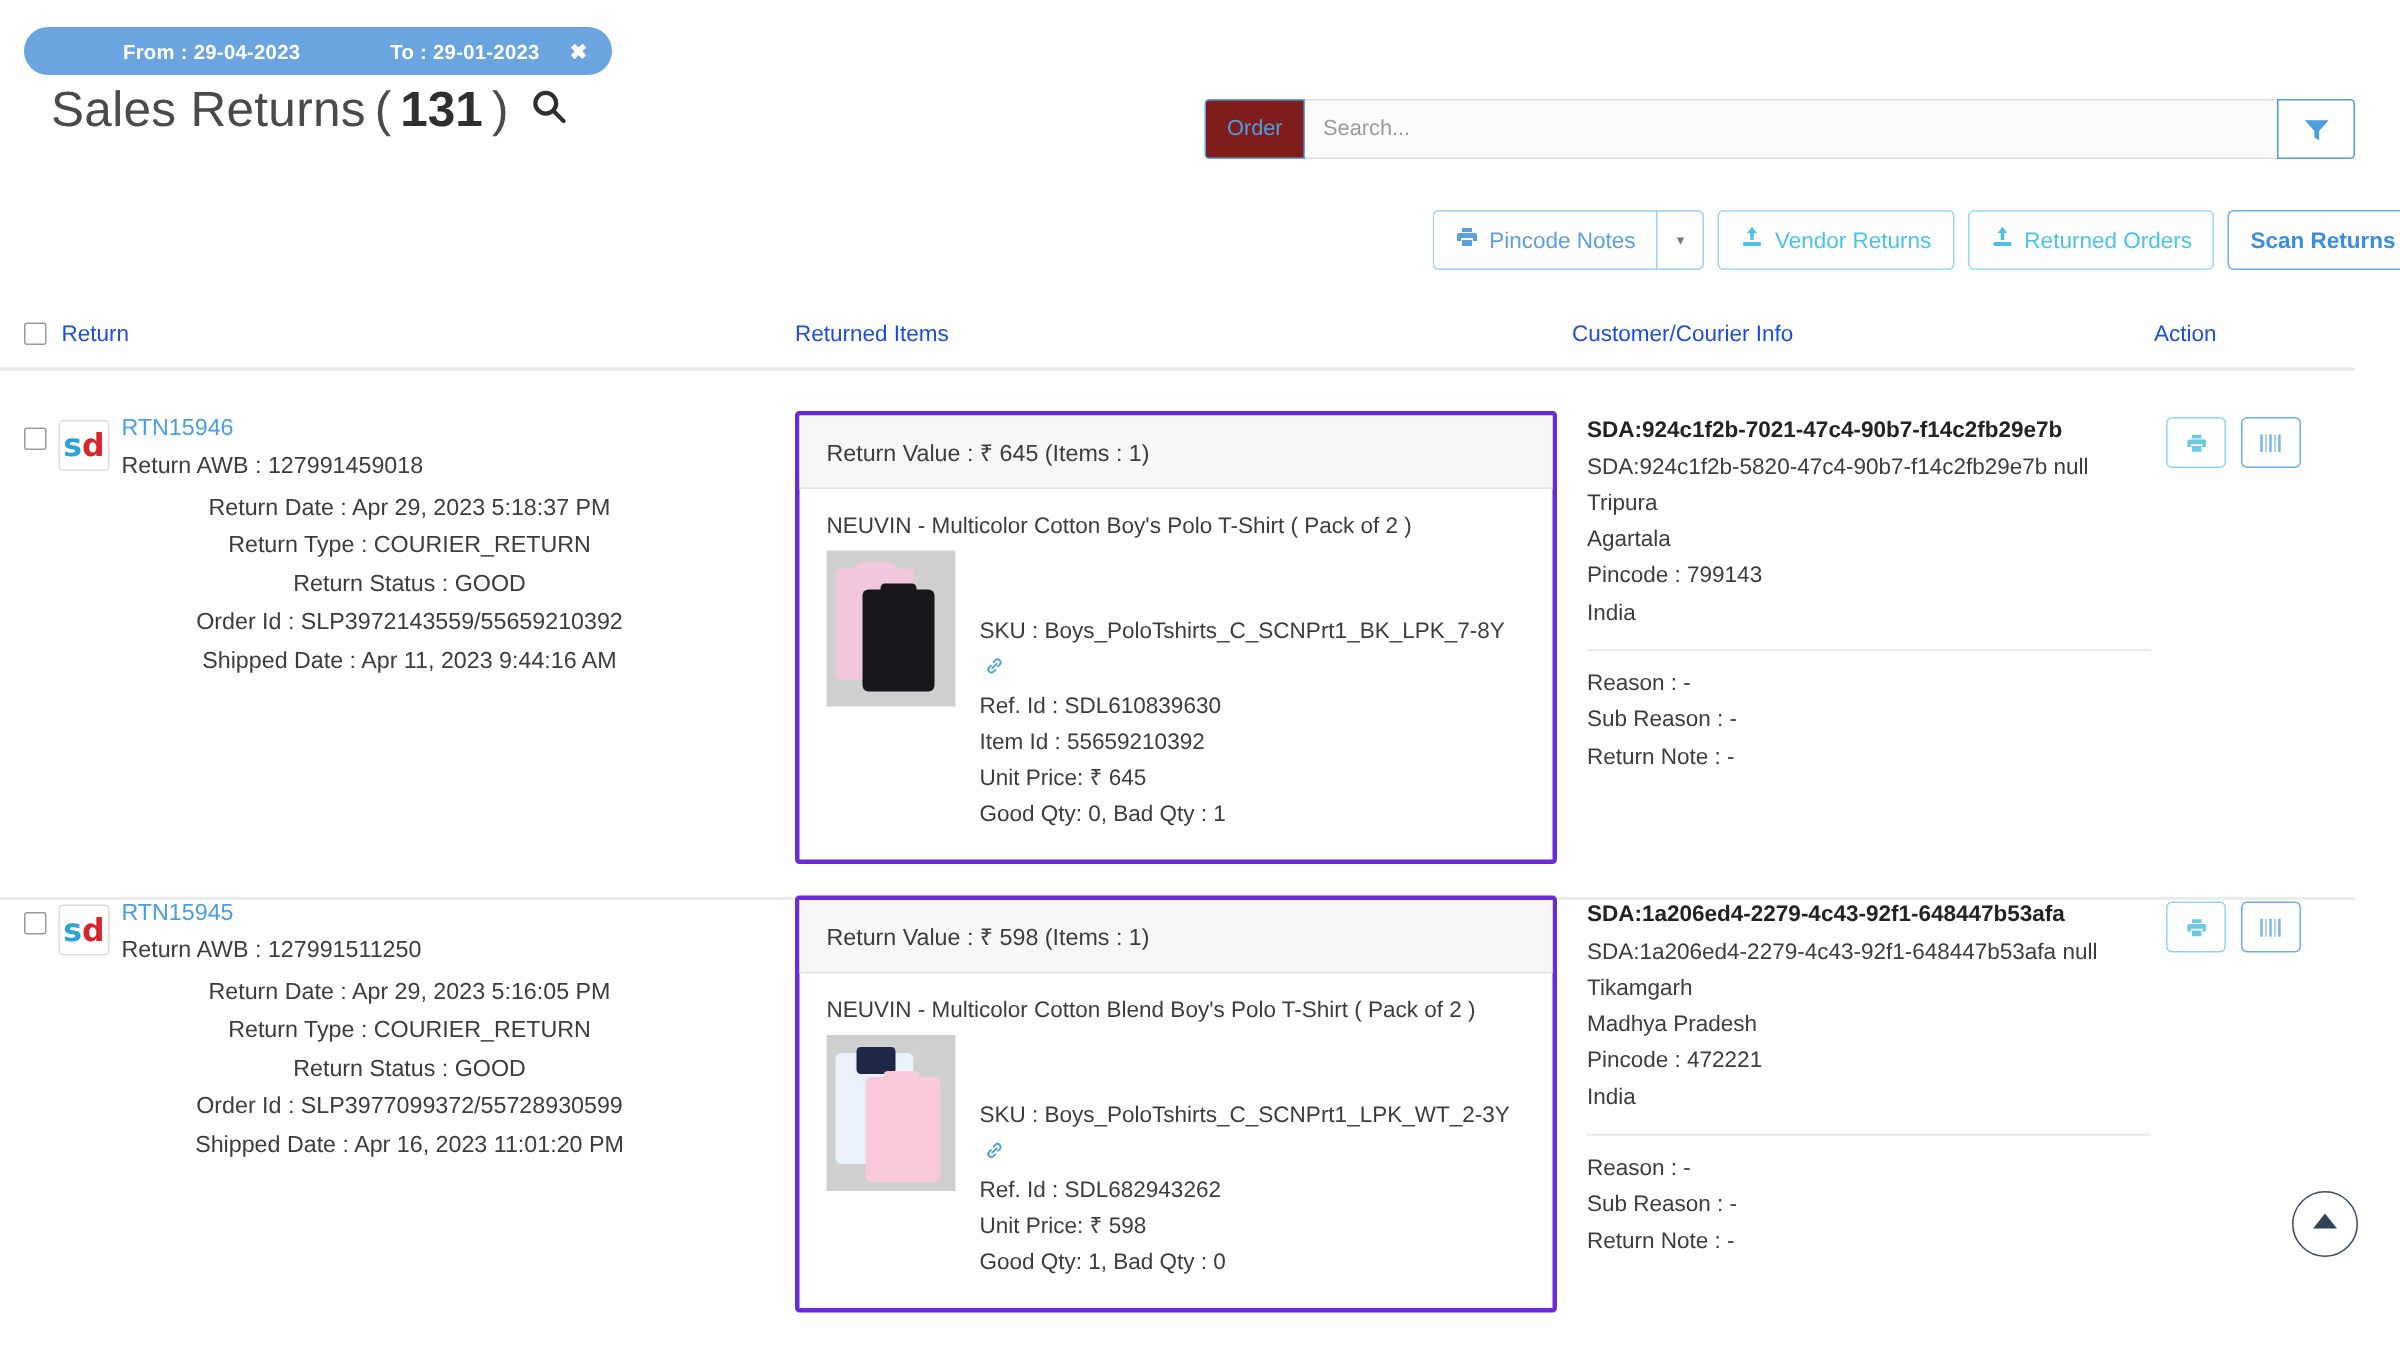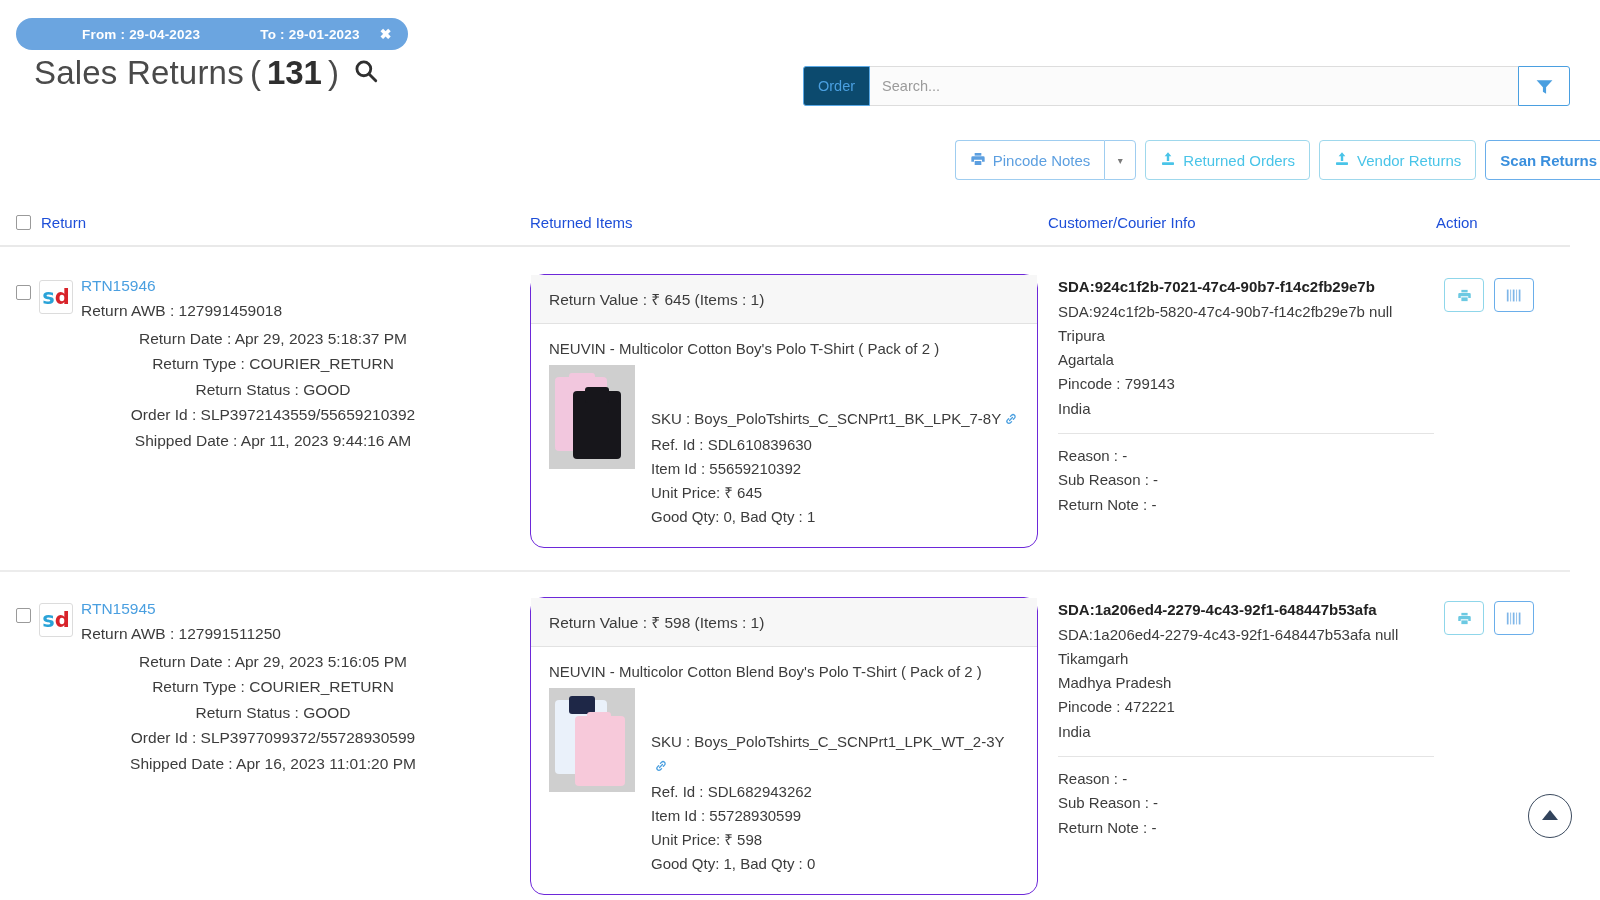--- a/index.html
+++ b/index.html
@@ -38,21 +38,21 @@
   .title-paren { font-size: 33px; font-weight: 300; color: #4a4a4a; }
   .title-search-ico { margin-left: 8px; display:inline-block; }
 
   
   .searchbar {
     position: absolute; left: 803px; top: 66px;
     display: flex; align-items: stretch;
     width: 767px; height: 40px;
   }
   .search-prefix {
-    border: 1px solid #5aa9e6; background: #0c4a6e;
+    border: 1px solid #5aa9e6; background: #7f1d1d;
     color: #4a9fe0; font-size: 14.5px;
     display: flex; align-items: center; padding: 0 14px;
     border-radius: 3px 0 0 3px;
   }
   .search-input {
     flex: 1; border: 1px solid #dddddd; border-left: none; border-right:none;
     background: #fbfbfb;
     font-size: 14.5px; color: #555; padding: 0 12px;
     font-family: "Liberation Sans", sans-serif;
     outline: none;
@@ -124,21 +124,21 @@
   }
   .sd-logo span { font-size: 21px; font-weight: 800; line-height: 1; font-family: "DejaVu Sans", sans-serif; }
   .sd-s { color: #2aa3d8; }
   .sd-d { color: #d8232a; }
   .ret-headtext { padding-top: 0; }
   .rtn-link { color: #4a9fe0; font-size: 15.5px; display:block; cursor: pointer; line-height: 1.55; }
   .ret-line { font-size: 15.5px; color: #3c3c3c; line-height: 1.65; white-space: nowrap; text-align: center; }
   .ret-body { margin-top: 2px; }
 
   
-  .item-card { border: 1px solid #6d28d9; border-radius: 14px; background: #fff; width: 508px; }
+  .item-card { border: 3px solid #6d28d9; border-radius: 3px; background: #fff; width: 508px; }
   .item-card-head {
     background: #f7f7f7; border-bottom: 1px solid #e2e2e2;
     padding: 13px 18px; font-size: 15.5px; color: #3c3c3c;
   }
   .item-card-body { padding: 16px 18px 18px 18px; }
   .item-title { font-size: 15px; color: #3c3c3c; margin-bottom: 8px; }
   .item-flex { display: flex; gap: 16px; }
   .thumb {
     width: 86px; height: 104px; background: #cfcfcf; flex: 0 0 86px;
     position: relative; overflow: hidden;
@@ -221,31 +221,31 @@
       <div class="tb-caret">▾</div>
     </div>
 
     <div class="tb-btn">
       <span>
         <svg width="16" height="16" viewBox="0 0 24 24" fill="#49c4e8">
           <path d="M12 2 7 8h3.2v7h3.6V8H17z"></path>
             <rect x="3" y="17" width="18" height="4" rx="1"></rect>
         </svg>
       </span>
-      <span>Returned Orders</span>
+      <span>Vendor Returns</span>
     </div>
 
     <div class="tb-btn">
       <span>
         <svg width="16" height="16" viewBox="0 0 24 24" fill="#49c4e8">
           <path d="M12 2 7 8h3.2v7h3.6V8H17z"></path>
             <rect x="3" y="17" width="18" height="4" rx="1"></rect>
         </svg>
       </span>
-      <span>Vendor Returns</span>
+      <span>Returned Orders</span>
     </div>
 
     <div class="tb-btn blue">
       <span>Scan Returns</span>
     </div>
   </div>
 
   <div class="thead">
     <div class="th-return">
       <span class="cbx"></span>
@@ -377,21 +377,20 @@
               <div class="shirt" style="left:38px; top:24px; width:24px; height:15px; background:#f7c9da; border-radius:3px;"></div>
             </div>
             <div class="item-meta">
               <div class="ln"><span>SKU : Boys_PoloTshirts_C_SCNPrt1_LPK_WT_2-3Y</span><span class="link-ico">
                 <svg width="14" height="14" viewBox="0 0 24 24" fill="none" stroke="#4a9fe0" stroke-width="2.2" stroke-linecap="round">
                   <path d="M9.5 14.5 14.5 9.5"></path>
                       <path d="M11 7.5l2-2a3.5 3.5 0 1 1 5 5l-2 2"></path>
                       <path d="M13 16.5l-2 2a3.5 3.5 0 1 1-5-5l2-2"></path>
                 </svg></span></div>
               <div class="ln">Ref. Id : SDL682943262</div>
-              <div class="ln">Item Id : 55728930599</div>
               <div class="ln">Unit Price: ₹ 598</div>
               <div class="ln">Good Qty: 1, Bad Qty : 0</div>
             </div>
           </div>
         </div>
       </div>
     </div>
 
     <div class="col-cust">
       <div class="cust-name">SDA:1a206ed4-2279-4c43-92f1-648447b53afa</div>

